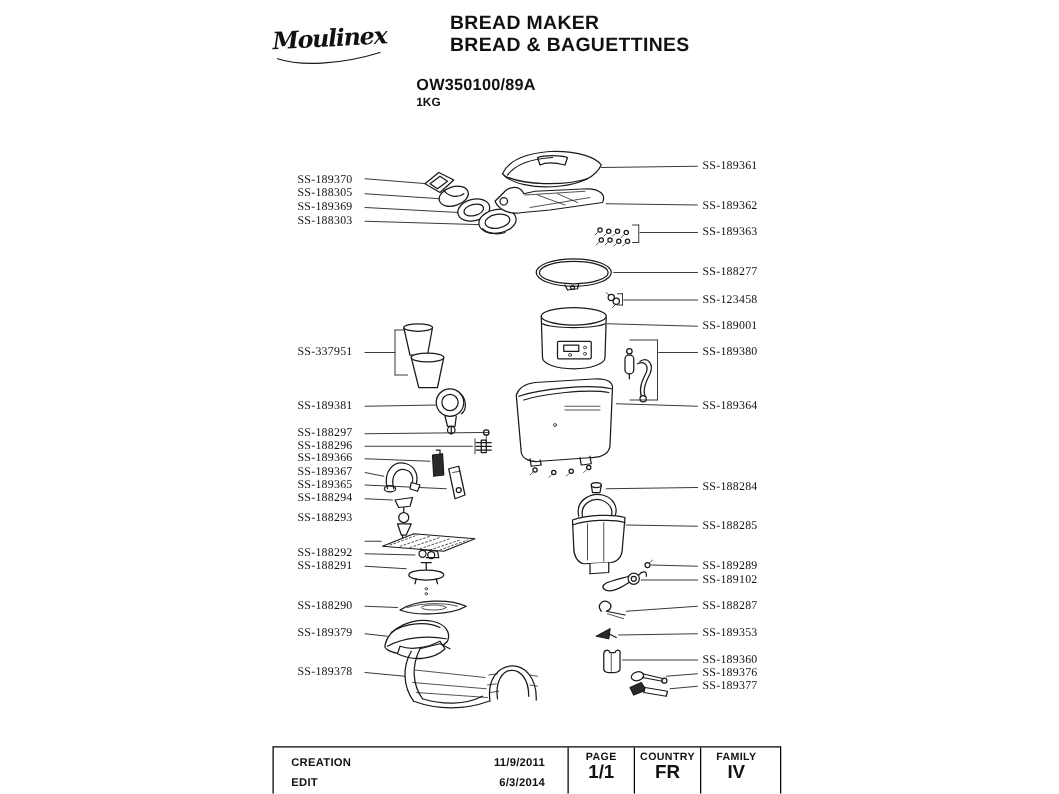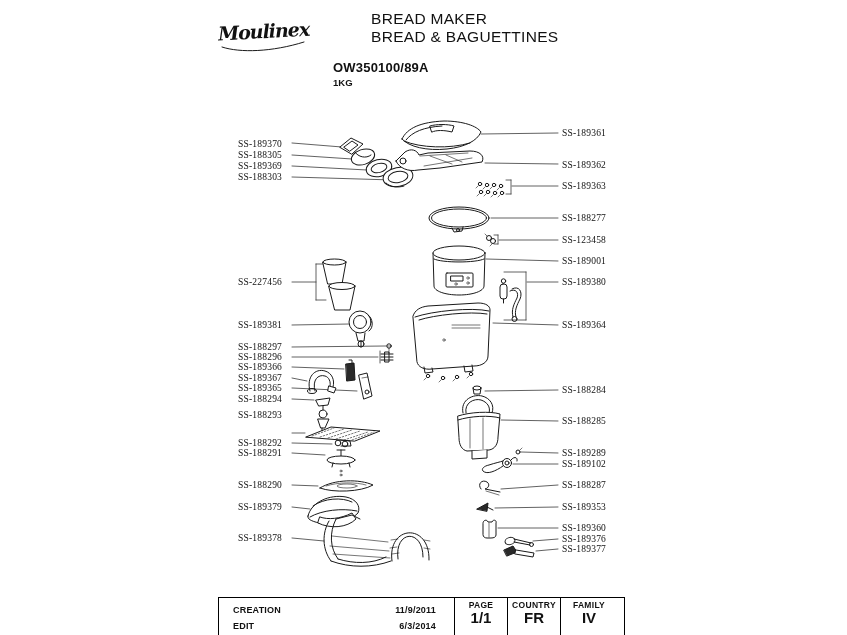--- a/index.html
+++ b/index.html
@@ -6,21 +6,21 @@
   .page {
     position:relative; width:847px; height:635px; background:#fff;
     font-family:"Liberation Sans", sans-serif; color:#111; overflow:hidden;
   }
   
   .logo {
     position:absolute; left:218px; top:20px; width:95px;
     font-family:"DejaVu Serif", serif; font-style:italic; font-weight:bold;
     font-size:19px; letter-spacing:-1px; transform:rotate(-3deg); color:#111;
   }
-  .title { position:absolute; left:360px; top:10px; font-size:15.5px; font-weight:normal; line-height:18px; letter-spacing:0.3px;margin-left:11px; }
+  .title { position:absolute; left:360px; top:10px; font-size:15.5px; font-weight:bold; line-height:18px; letter-spacing:0.3px; }
   .model { position:absolute; left:333px; top:60px; font-size:13px; font-weight:bold; letter-spacing:0.2px; }
   .capacity { position:absolute; left:333px; top:77px; font-size:9.5px; font-weight:bold; }
   
   .lbl {
     position:absolute; font-family:Liberation Serif, serif;
     font-size:9.5px; line-height:10px; letter-spacing:0.2px; color:#111; white-space:nowrap;
   }
   .labels-left .lbl { left:238px; }
   .labels-right .lbl { left:562px; }
   
@@ -347,21 +347,21 @@
       <path class="dark" d="M504,550 L513,546 L517,552 L507,556 Z"></path>
       <path class="solid" d="M516,550 L534,553 L533,557 L515,554 Z"></path>
     </g>
   </svg>
 
   <div class="labels-left">
     <div class="lbl" style="top:139px">SS-189370</div>
     <div class="lbl" style="top:150px">SS-188305</div>
     <div class="lbl" style="top:161px">SS-189369</div>
     <div class="lbl" style="top:172px">SS-188303</div>
-    <div class="lbl" style="top:277px">SS-227456</div>
+    <div class="lbl" style="top:277px">SS-337951</div>
     <div class="lbl" style="top:320px">SS-189381</div>
     <div class="lbl" style="top:342px">SS-188297</div>
     <div class="lbl" style="top:352px">SS-188296</div>
     <div class="lbl" style="top:362px">SS-189366</div>
     <div class="lbl" style="top:373px">SS-189367</div>
     <div class="lbl" style="top:383px">SS-189365</div>
     <div class="lbl" style="top:394px">SS-188294</div>
     <div class="lbl" style="top:410px">SS-188293</div>
     <div class="lbl" style="top:438px">SS-188292</div>
     <div class="lbl" style="top:448px">SS-188291</div>

